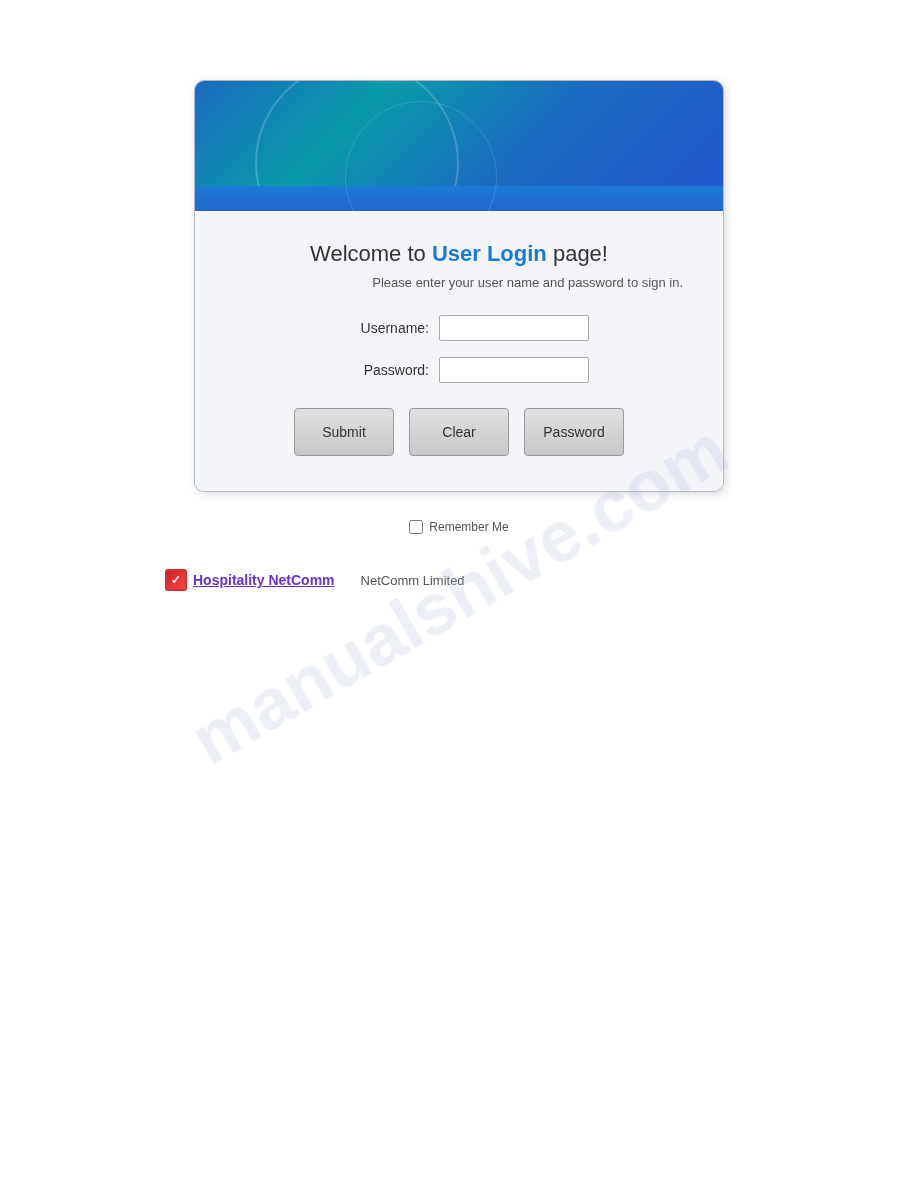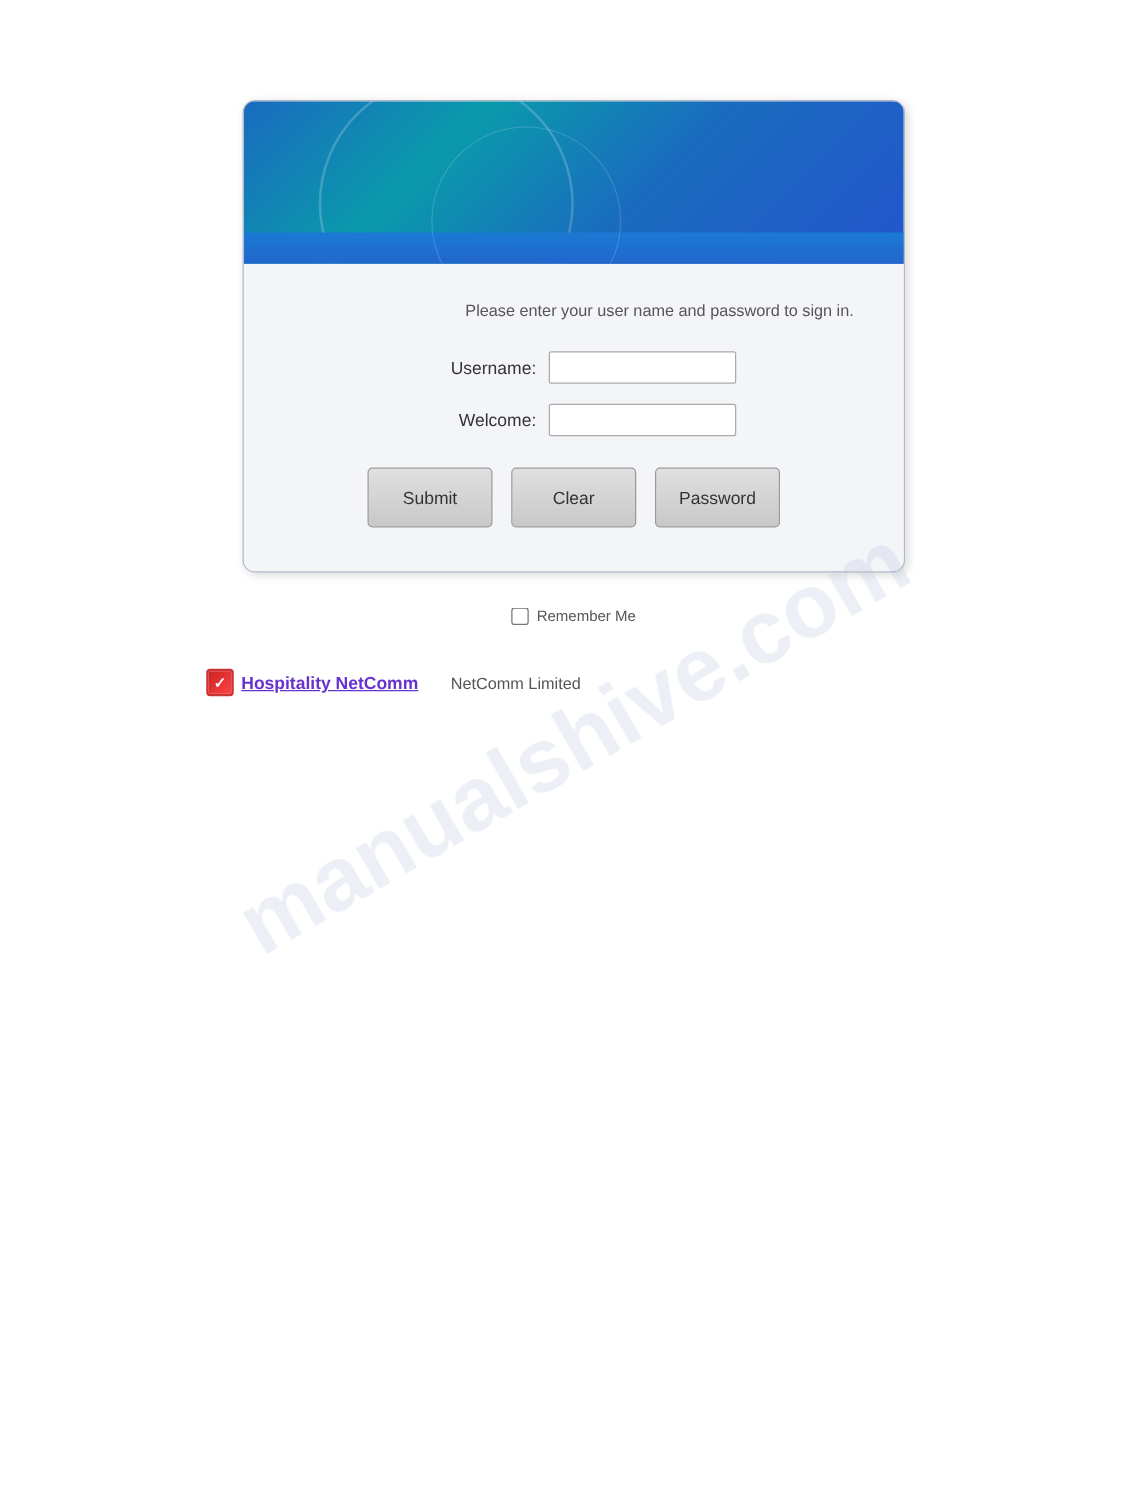--- a/index.html
+++ b/index.html
@@ -211,29 +211,32 @@
     }
   </style>
 </head>
 <body>
 
 <div class="login-card">
   <div class="card-header">
     <div class="header-blue-bar"></div>
   </div>
   <div class="card-body">
+    <h1 class="welcome-title">
+      <span>Welcome to </span><span class="highlight">User Login</span><span> page!</span>
+    </h1>
     <p class="welcome-subtitle">Please enter your user name and password  to sign in.</p>
 
     <div class="form-row">
       <label class="form-label">Username:</label>
       <input type="text" class="form-input" style="">
     </div>
 
     <div class="form-row">
-      <label class="form-label">Welcome:</label>
+      <label class="form-label">Password:</label>
       <input type="password" class="form-input" style="">
     </div>
 
     <div class="button-row">
       <button class="action-button">Submit</button>
       <button class="action-button">Clear</button>
       <button class="action-button">Password</button>
     </div>
   </div>
 </div>

